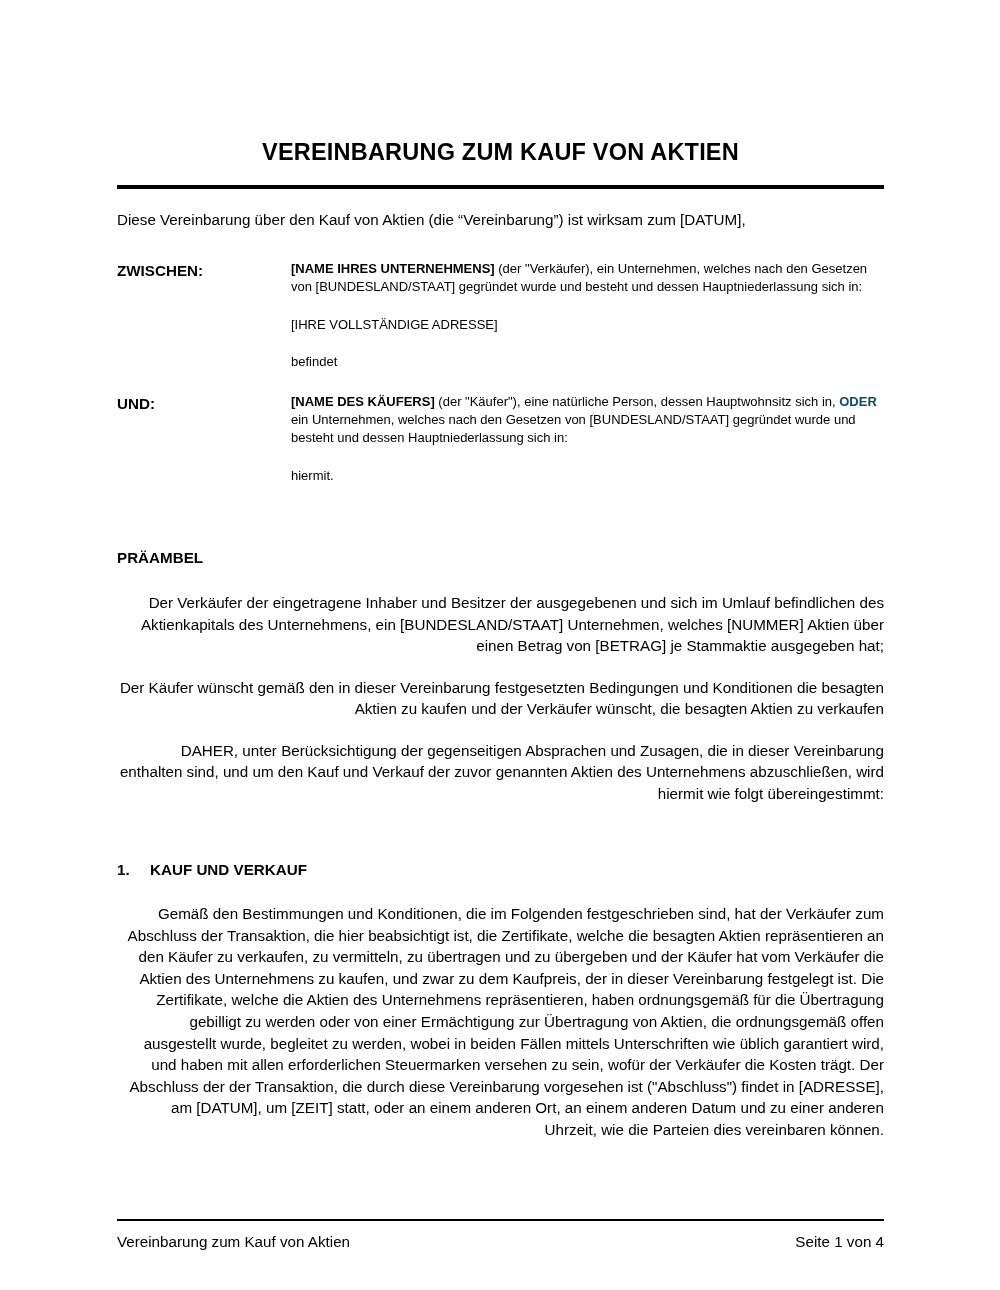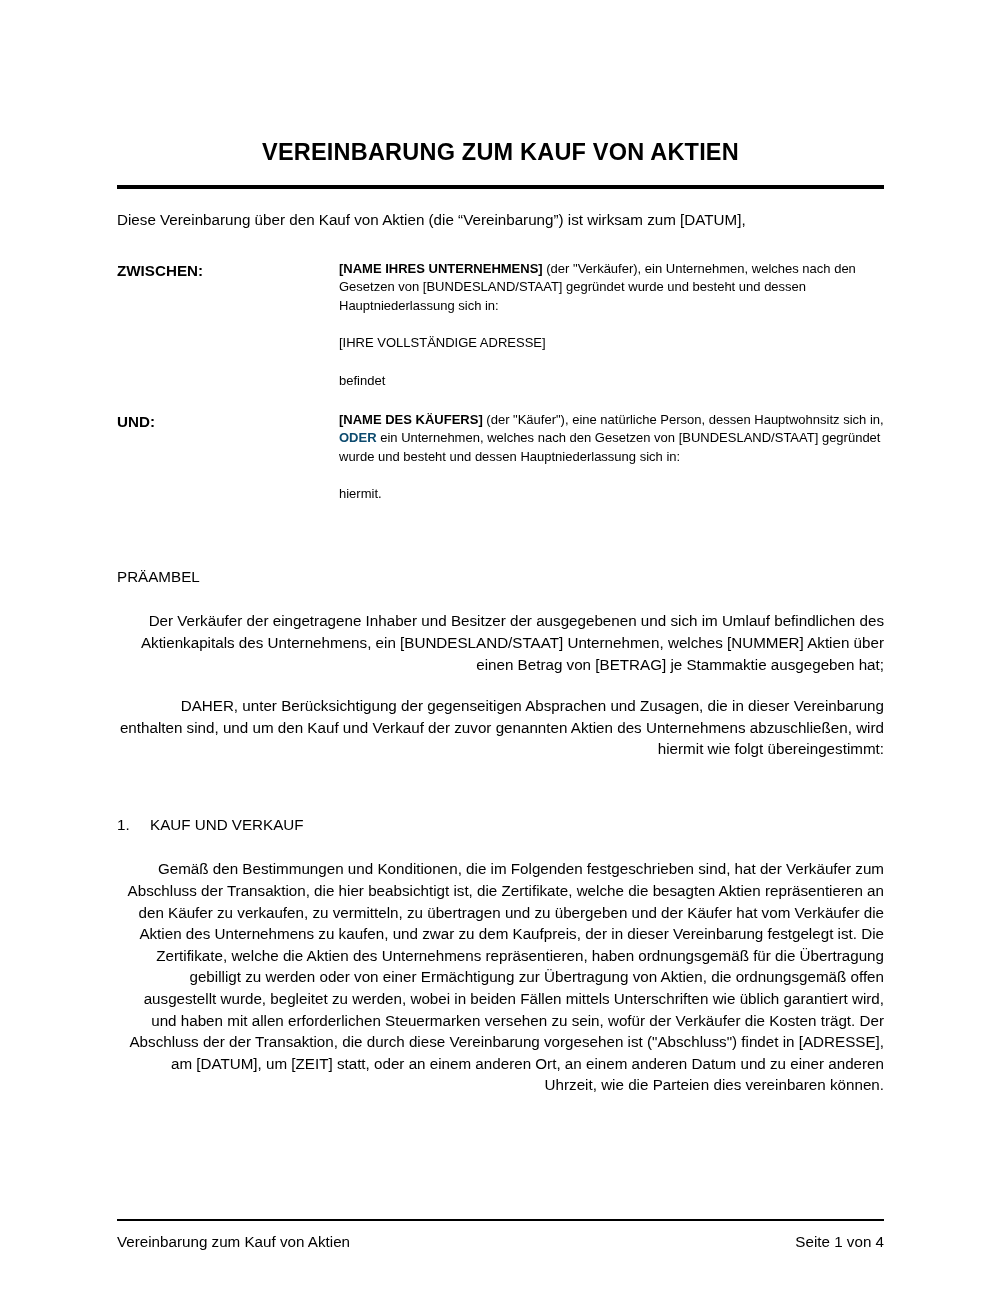--- a/index.html
+++ b/index.html
@@ -52,21 +52,20 @@
     line-height: 1.42;
   }
 
   
   .parties {
     margin-top: 29px;
   }
   .party-row {
     display: flex;
     align-items: flex-start;
-    gap: 48px;
   }
   .party-row + .party-row {
     margin-top: 21px;
     justify-content: flex-end;
   }
   .party-label {
     flex: 0 0 174px;
     font-size: 15.2px;
     font-weight: bold;
     line-height: 1.42;
@@ -87,21 +86,21 @@
   }
   .muted {
     color: #0c4a6e;
     font-weight: bold;
   }
 
   
   .section-heading {
     margin: 0;
     font-size: 15.2px;
-    font-weight: normal;
+    font-weight: bold;
     line-height: 1.42;
   }
   .preamble-heading {
     padding-top: 62px;
   }
   .numbered-heading {
     padding-top: 54px;
     display: flex;
   }
   .numbered-heading .num {
@@ -167,20 +166,21 @@
         <div class="party-body">
           <p><span class="strong">[NAME DES KÄUFERS]</span><span> (der "Käufer"), eine natürliche Person, dessen Hauptwohnsitz sich in, </span><span class="muted">ODER</span><span> ein Unternehmen, welches nach den Gesetzen von [BUNDESLAND/STAAT] gegründet wurde und besteht und dessen Hauptniederlassung sich in:</span></p>
           <p>hiermit.</p>
         </div>
       </div>
 
     </div>
 
     <h2 class="section-heading preamble-heading">PRÄAMBEL</h2>
     <p class="para first-after-heading">Der Verkäufer der eingetragene Inhaber und Besitzer der ausgegebenen und sich im Umlauf befindlichen des Aktienkapitals des Unternehmens, ein [BUNDESLAND/STAAT] Unternehmen, welches [NUMMER] Aktien über einen Betrag von [BETRAG] je Stammaktie ausgegeben hat;</p>
+    <p class="para">Der Käufer wünscht gemäß den in dieser Vereinbarung festgesetzten Bedingungen und Konditionen die besagten Aktien zu kaufen und der Verkäufer wünscht, die besagten Aktien zu verkaufen</p>
     <p class="para">DAHER, unter Berücksichtigung der gegenseitigen Absprachen und Zusagen, die in dieser Vereinbarung enthalten sind, und um den Kauf und Verkauf der zuvor genannten Aktien des Unternehmens abzuschließen, wird hiermit wie folgt übereingestimmt:</p>
 
     <h2 class="section-heading numbered-heading">
       <span class="num">1.</span>
       <span>KAUF UND VERKAUF</span>
     </h2>
     <p class="para first-after-heading">Gemäß den Bestimmungen und Konditionen, die im Folgenden festgeschrieben sind, hat der Verkäufer zum Abschluss der Transaktion, die hier beabsichtigt ist, die Zertifikate, welche die besagten Aktien repräsentieren an den Käufer zu verkaufen, zu vermitteln, zu übertragen und zu übergeben und der Käufer hat vom Verkäufer die Aktien des Unternehmens zu kaufen, und zwar zu dem Kaufpreis, der in dieser Vereinbarung festgelegt ist. Die Zertifikate, welche die Aktien des Unternehmens repräsentieren, haben ordnungsgemäß für die Übertragung gebilligt zu werden oder von einer Ermächtigung zur Übertragung von Aktien, die ordnungsgemäß offen ausgestellt wurde, begleitet zu werden, wobei in beiden Fällen mittels Unterschriften wie üblich garantiert wird, und haben mit allen erforderlichen Steuermarken versehen zu sein, wofür der Verkäufer die Kosten trägt. Der Abschluss der der Transaktion, die durch diese Vereinbarung vorgesehen ist ("Abschluss") findet in [ADRESSE], am [DATUM], um [ZEIT] statt, oder an einem anderen Ort, an einem anderen Datum und zu einer anderen Uhrzeit, wie die Parteien dies vereinbaren können.</p>
 
   </div>
 

